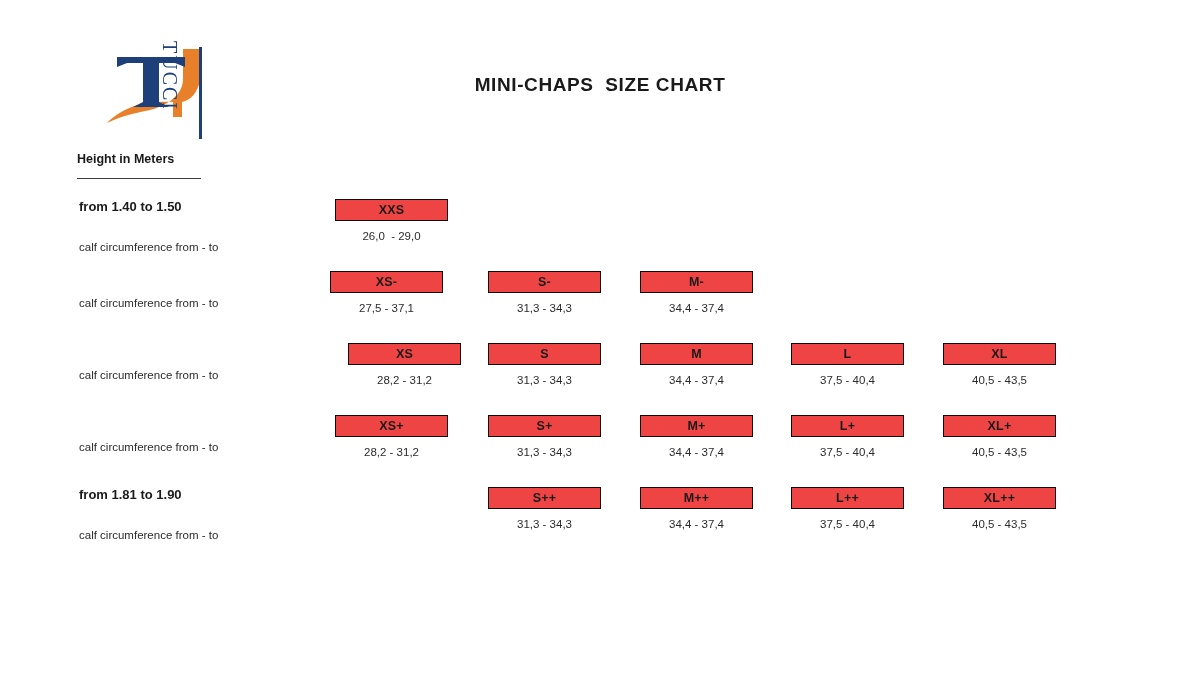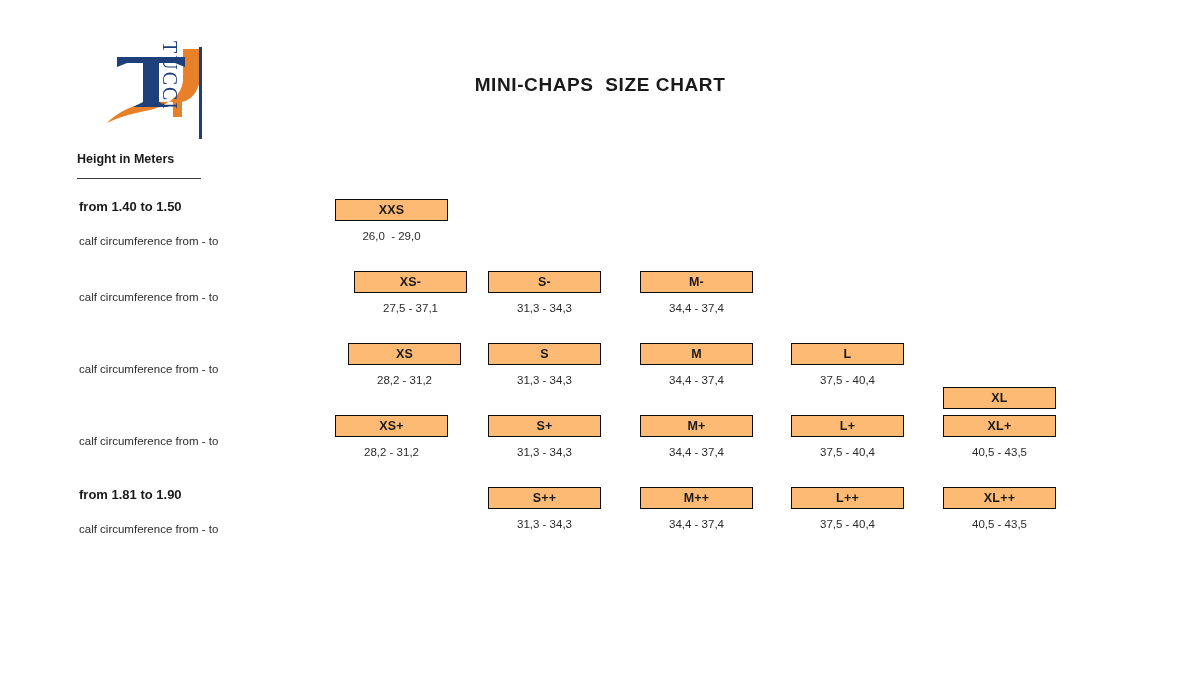--- a/index.html
+++ b/index.html
@@ -80,37 +80,37 @@
     font-size: 13px;
     font-weight: 700;
     white-space: nowrap;
     line-height: 16px;
   }
   .calf-label {
     font-size: 11.5px;
     font-weight: 400;
     white-space: nowrap;
     line-height: 16px;
-    margin-top: 18px;
+    margin-top: 24px;
     color: #2b2b2b;
   }
 
   .cell {
     position: absolute;
     top: 0;
     width: 113px;
     text-align: center;
   }
   .size-box {
     border: 1.7px solid #0d0d0d;
     height: 20px;
     line-height: 20px;
     font-size: 12.5px;
     font-weight: 700;
-    background: #fdba74;
+    background: #ef4444;
     letter-spacing: 0.2px;
   }
   .size-measure {
     font-size: 11.5px;
     font-weight: 400;
     margin-top: 7px;
     line-height: 16px;
     color: #2b2b2b;
     white-space: pre;
   }
@@ -162,21 +162,21 @@
       </div>
       <div class="cell empty" style="left: 943px;">
         <div class="size-box"></div>
         <div class="size-measure"></div>
       </div>
     </div>
     <div class="row" style="top: 271px;">
       <div class="row-label">
         <div class="calf-label">calf circumference from - to</div>
       </div>
-      <div class="cell" style="left: 354px;">
+      <div class="cell" style="left: 330px;">
         <div class="size-box">XS-</div>
         <div class="size-measure">27,5 - 37,1</div>
       </div>
       <div class="cell" style="left: 488px;">
         <div class="size-box">S-</div>
         <div class="size-measure">31,3 - 34,3</div>
       </div>
       <div class="cell" style="left: 640px;">
         <div class="size-box">M-</div>
         <div class="size-measure">34,4 - 37,4</div>
@@ -203,21 +203,21 @@
         <div class="size-measure">31,3 - 34,3</div>
       </div>
       <div class="cell" style="left: 640px;">
         <div class="size-box">M</div>
         <div class="size-measure">34,4 - 37,4</div>
       </div>
       <div class="cell" style="left: 791px;">
         <div class="size-box">L</div>
         <div class="size-measure">37,5 - 40,4</div>
       </div>
-      <div class="cell" style="left: 943px; margin-top: 44px;">
+      <div class="cell" style="left: 943px;">
         <div class="size-box">XL</div>
         <div class="size-measure">40,5 - 43,5</div>
       </div>
     </div>
     <div class="row" style="top: 415px;">
       <div class="row-label">
         <div class="calf-label">calf circumference from - to</div>
       </div>
       <div class="cell" style="left: 335px;">
         <div class="size-box">XS+</div>

